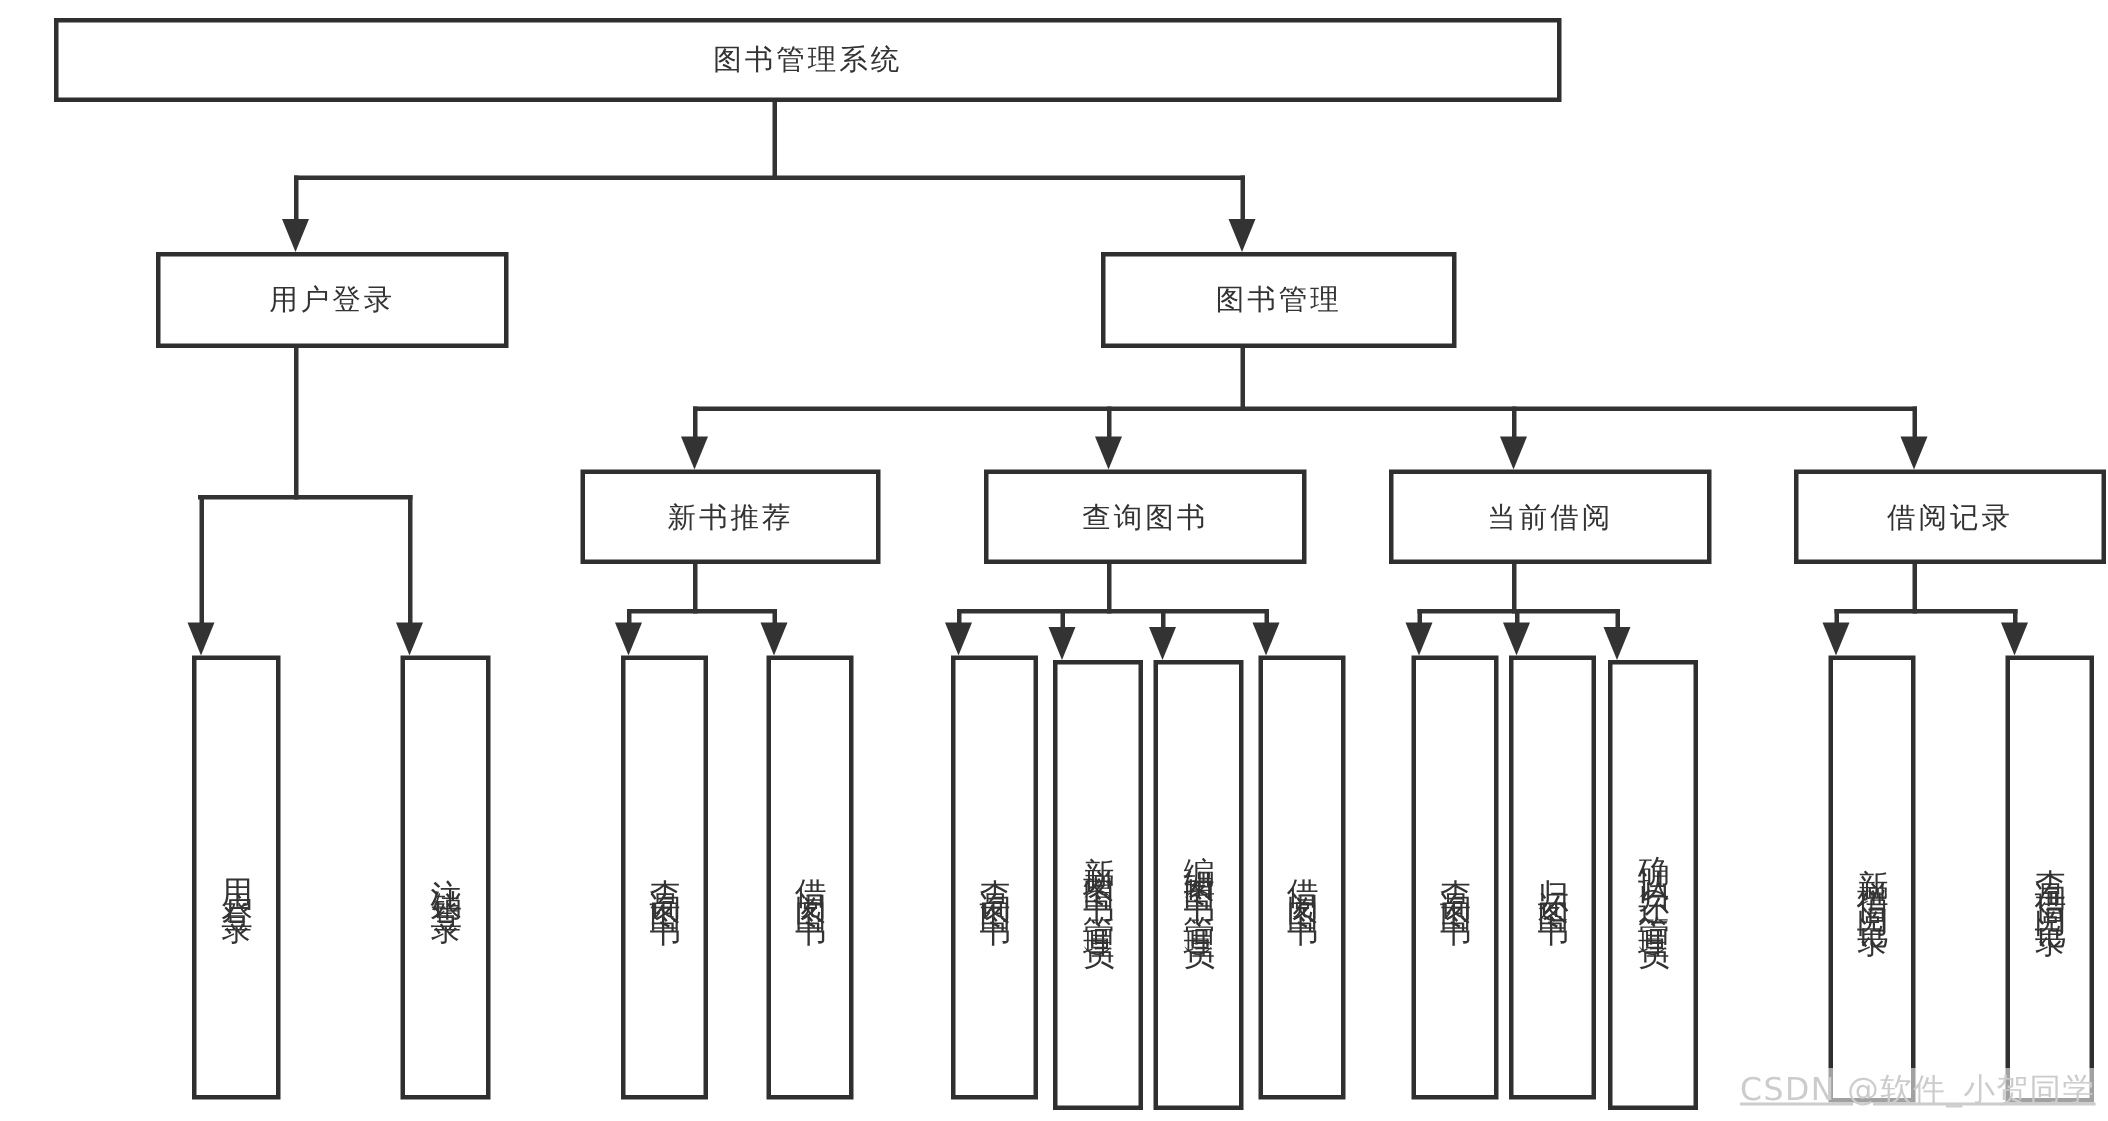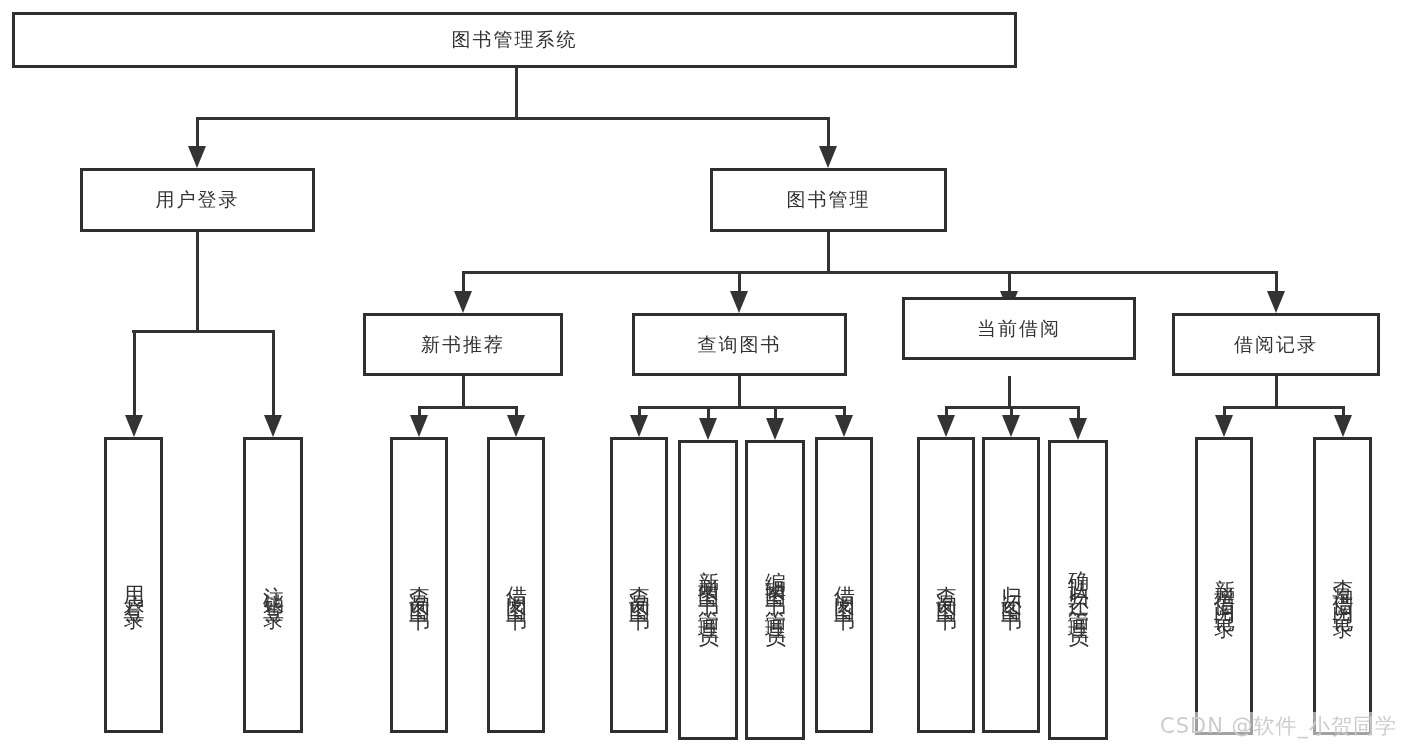--- a/index.html
+++ b/index.html
@@ -3,52 +3,52 @@
 <meta charset="utf-8">
 <style>
   html,body{margin:0;padding:0;background:#ffffff;}
   .stage{
     position:relative;width:1405px;height:747px;background:#ffffff;
     font-family:"DejaVu Sans","Liberation Sans",sans-serif;color:#333333;overflow:hidden;
   }
   .node{
     position:absolute;box-sizing:border-box;background:#ffffff;
     border:3px solid #2f2f2f;display:flex;align-items:center;justify-content:center;
-    font-size:19px;letter-spacing:2px;white-space:nowrap;z-index:2;
+    font-size:19px;letter-spacing:2px;white-space:nowrap;z-index:2;margin-left:24px;
   }
   .node.vert{
     writing-mode:vertical-rl;text-orientation:mixed;
     font-size:21px;letter-spacing:8px;line-height:1;white-space:normal;
   }
   .h{position:absolute;height:3px;background:#333333;z-index:1;}
   .v{position:absolute;width:3px;background:#333333;z-index:1;}
   .ah{
     position:absolute;width:0;height:0;z-index:1;
     border-left:9px solid transparent;border-right:9px solid transparent;
     border-top:22px solid #333333;
   }
   .watermark{
     position:absolute;left:1156px;top:712px;z-index:6;
     font-size:21px;letter-spacing:1px;color:#cccccc;
-    background:rgba(255,255,255,0.55);padding:0 4px;white-space:nowrap;
+    background:rgba(255,255,255,0.55);padding:0 4px;white-space:nowrap;text-decoration:underline;
   }
 </style>
 </head>
 <body>
 
 <div class="stage">
 
   <div class="node" style="left:12px;top:12px;width:1005px;height:56px;">图书管理系统</div>
 
   <div class="node" style="left:80px;top:168px;width:235px;height:64px;">用户登录</div>
   <div class="node" style="left:710px;top:168px;width:237px;height:64px;">图书管理</div>
 
   <div class="node" style="left:363px;top:313px;width:200px;height:63px;">新书推荐</div>
   <div class="node" style="left:632px;top:313px;width:215px;height:63px;">查询图书</div>
-  <div class="node" style="left:902px;top:297px;width:234px;height:63px;">当前借阅</div>
+  <div class="node" style="left:902px;top:313px;width:215px;height:63px;">当前借阅</div>
   <div class="node" style="left:1172px;top:313px;width:208px;height:63px;">借阅记录</div>
 
   <div class="node vert" style="left:104px;top:437px;width:59px;height:296px;">用户登录</div>
   <div class="node vert" style="left:243px;top:437px;width:60px;height:296px;">注销登录</div>
 
   <div class="node vert" style="left:390px;top:437px;width:58px;height:296px;">查询图书</div>
   <div class="node vert" style="left:487px;top:437px;width:58px;height:296px;">借阅图书</div>
 
   <div class="node vert" style="left:610px;top:437px;width:58px;height:296px;">查询图书</div>
   <div class="node vert" style="left:678px;top:440px;width:60px;height:300px;">新增图书（管理员）</div>

